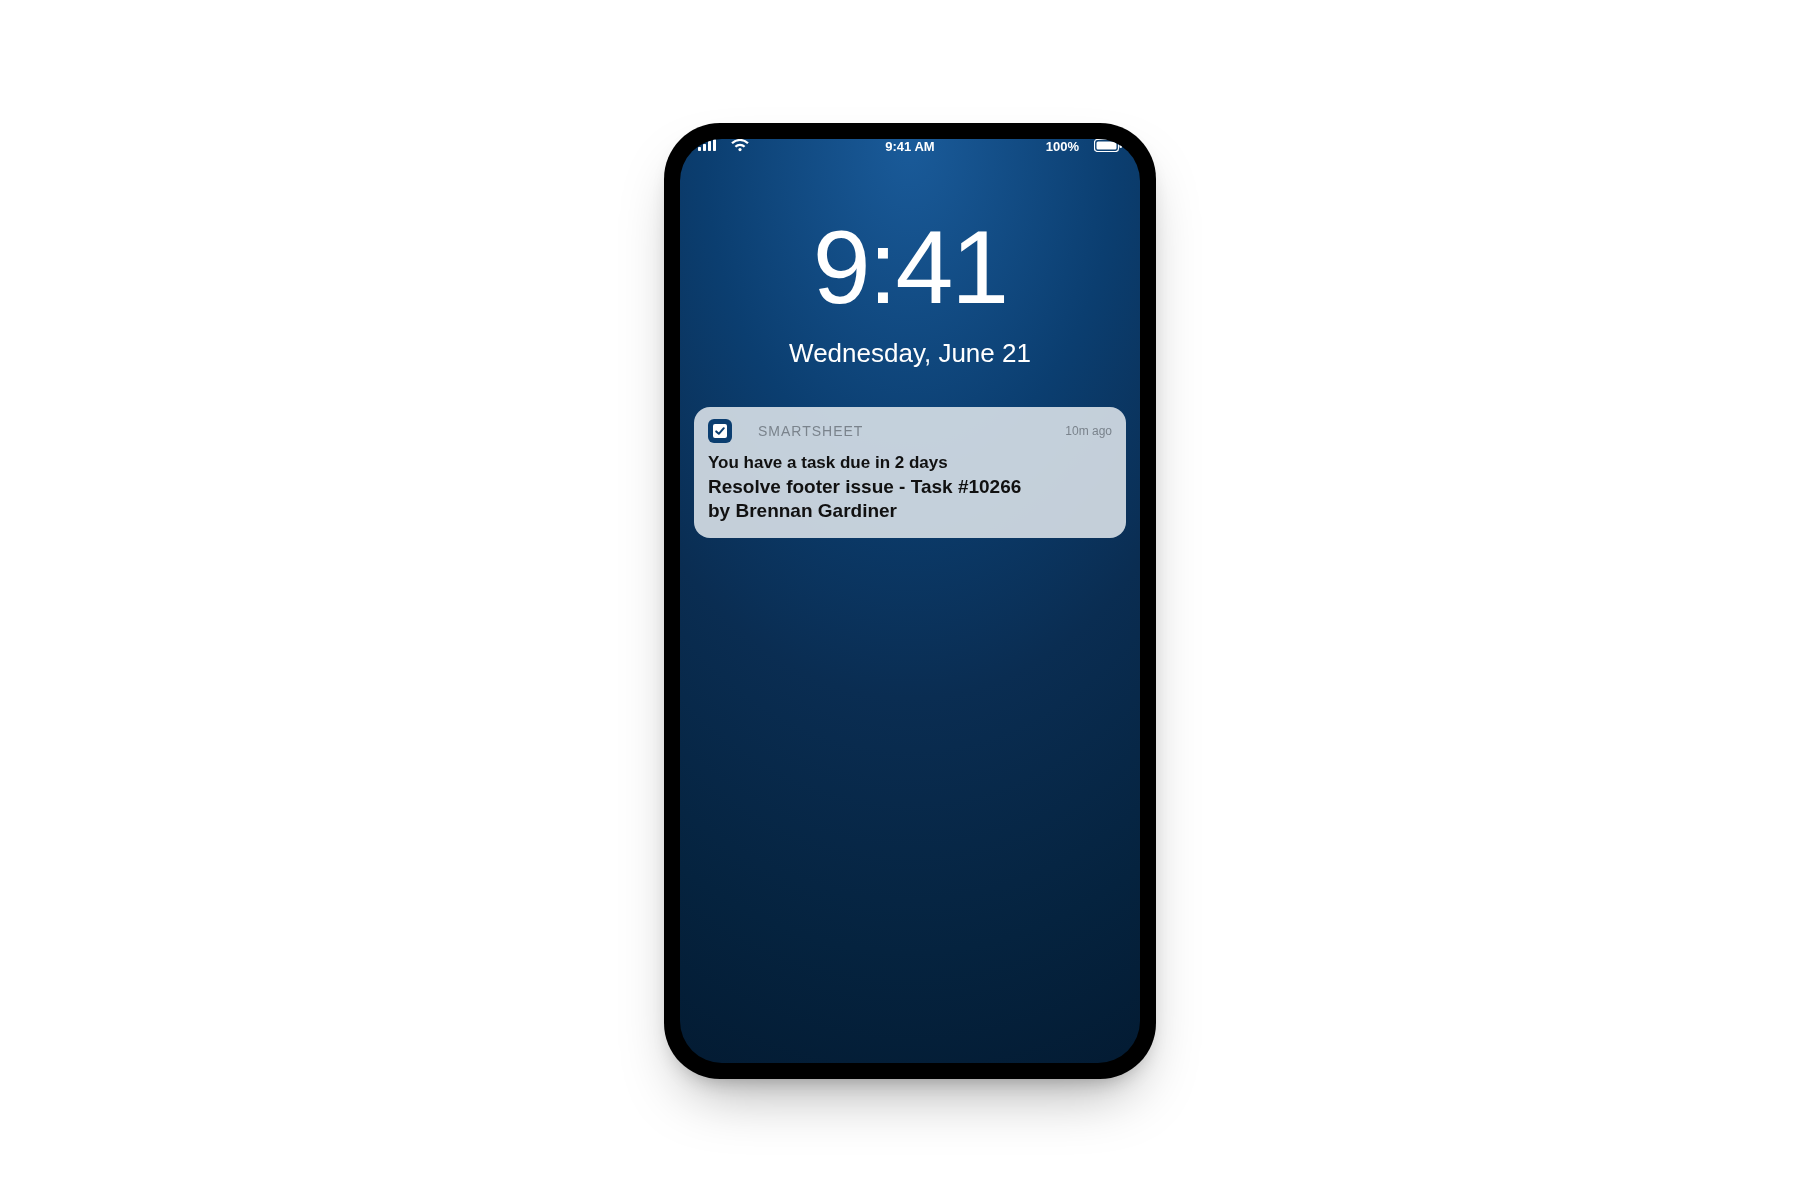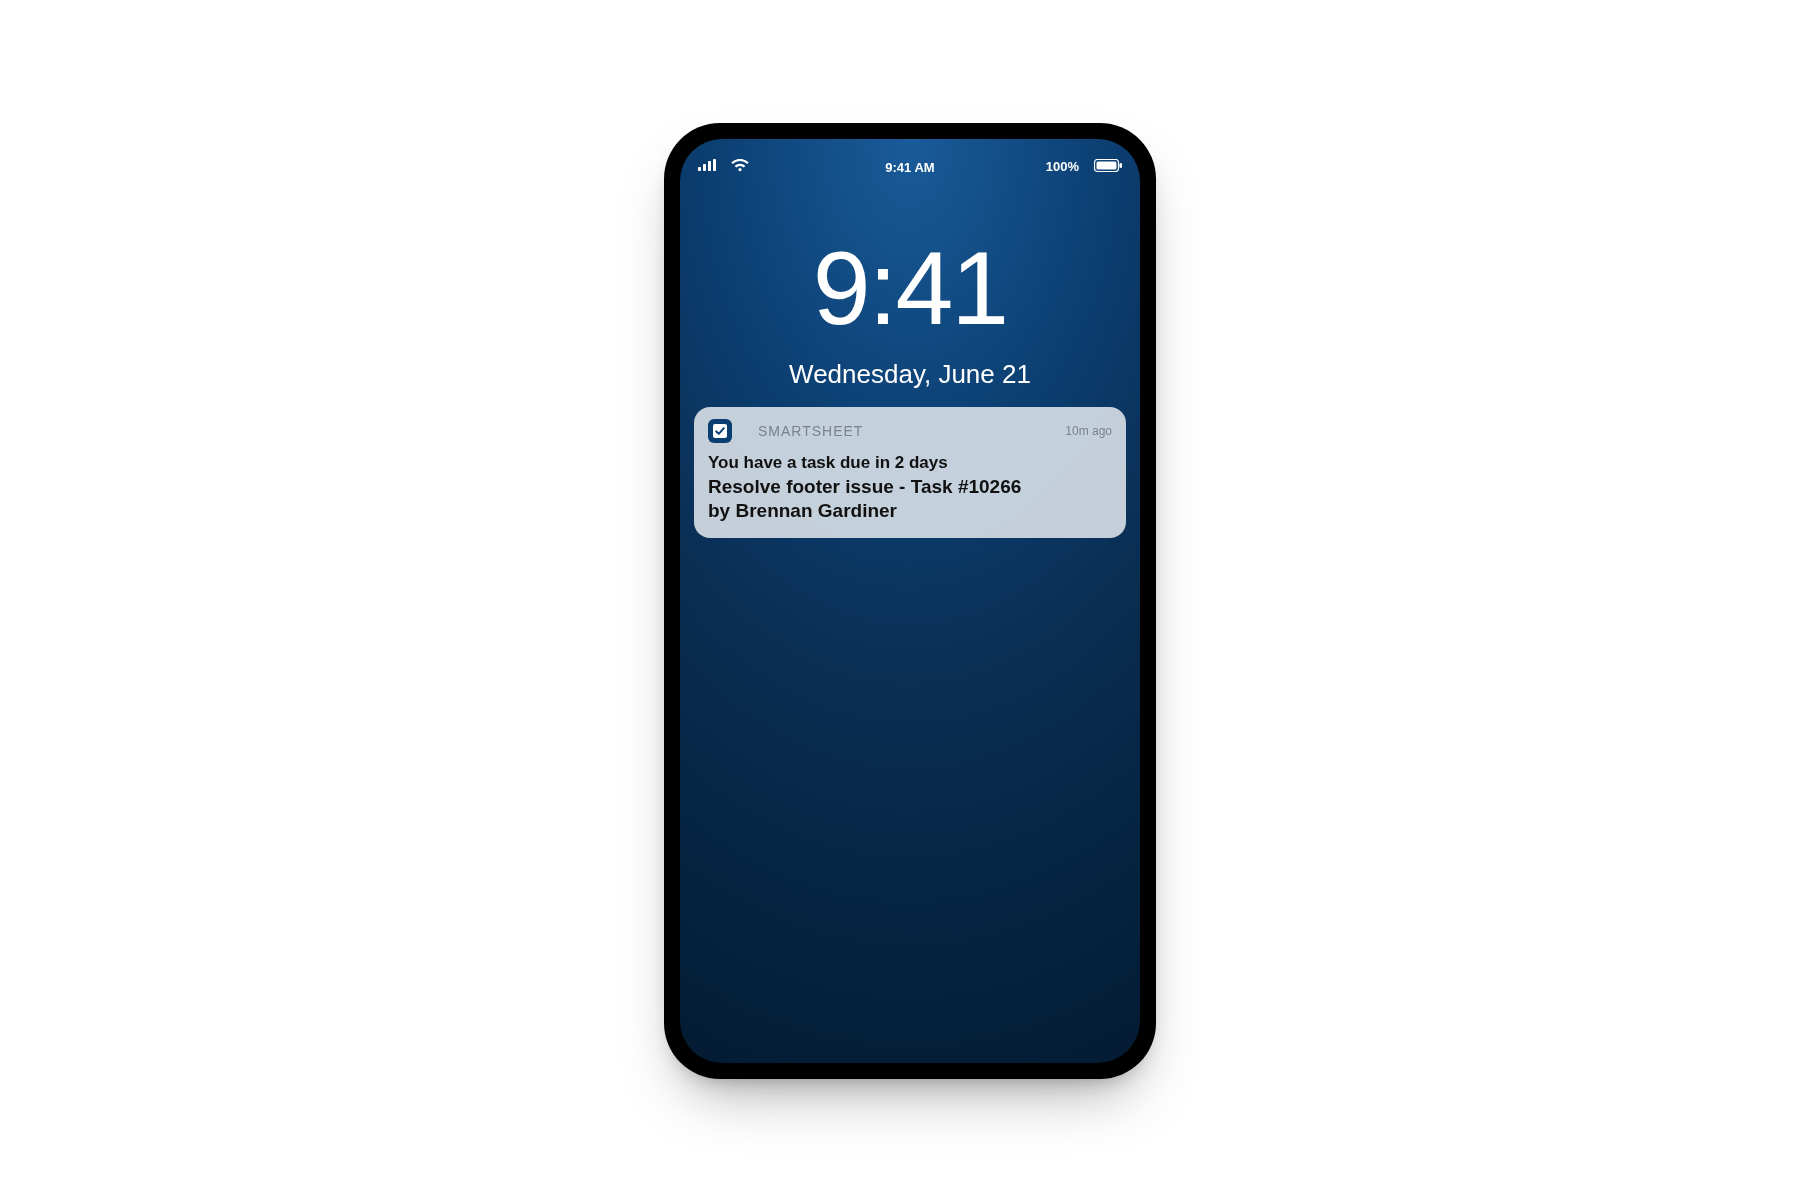--- a/index.html
+++ b/index.html
@@ -37,21 +37,21 @@
       radial-gradient(140% 110% at 50% 0%, #1a5b9a 0%, #0b3e70 32%, #0a2d52 55%, #05233f 80%, #031a31 100%);
     color: #fff;
   }
 
   
   .status-bar {
     position: absolute;
     top: 0; left: 0; right: 0;
     height: 36px;
     display: flex;
-    align-items: flex-end;
+    align-items: flex-start;
     justify-content: space-between;
     padding: 0 18px;
     font-size: 13px;
     font-weight: 600;
     color: #fff;
   }
   .status-left, .status-right {
     display: flex;
     align-items: center;
     gap: 15px;
@@ -69,21 +69,20 @@
     top: 76px;
     left: 0; right: 0;
     text-align: center;
     color: #fff;
   }
   .lock-time {
     font-size: 104px;
     font-weight: 200;
     letter-spacing: -2px;
     line-height: 1;
-    margin-top: 21px;
   }
   .lock-date {
     margin-top: 19px;
     font-size: 26px;
     font-weight: 400;
   }
 
   
   .notification {
     position: absolute;

